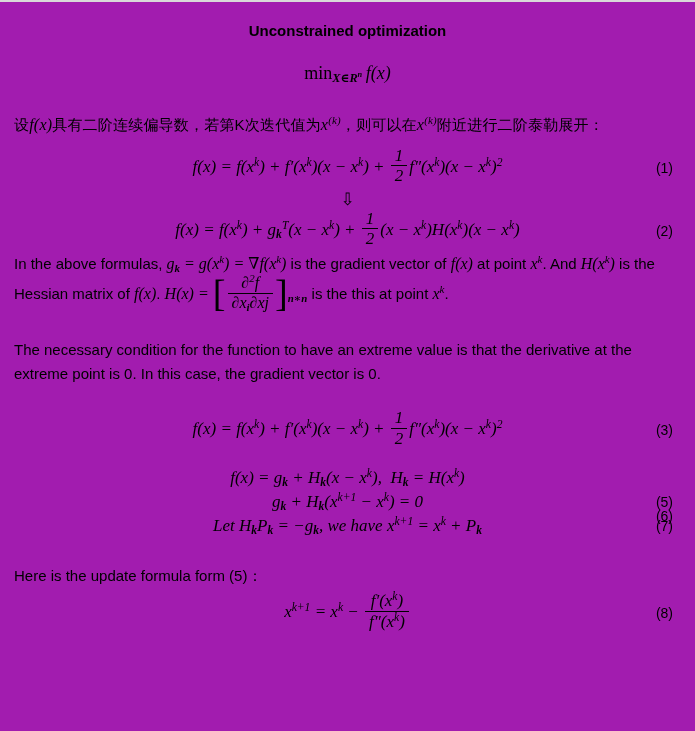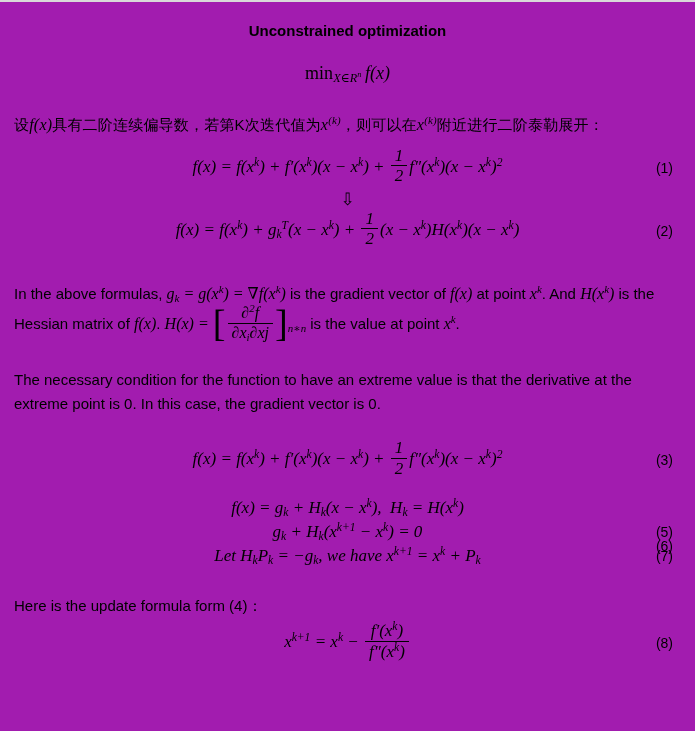--- a/index.html
+++ b/index.html
@@ -19,21 +19,21 @@
     font-size:15px;
     font-weight:bold;
   }
   .para{
     margin:0;
     padding:0 14px;
     font-size:15px;
     line-height:1.6;
   }
   .para-cn{margin-top:28px;font-size:15px;letter-spacing:0.2px;}
-  .para-1{margin-top:30px;}
+  .para-1{}
   .para-2{margin-top:24px;}
   .para-3{margin-top:28px;}
   .math{
     font-family:"Liberation Serif","DejaVu Serif",serif;
     font-style:italic;
     font-size:17px;
   }
   .para .math{font-size:16px;}
   .eq-row{
     position:relative;
@@ -53,21 +53,21 @@
   .eq1-row{margin-top:10px;}
   .arrow-row{text-align:center;font-size:17px;line-height:20px;margin:2px 0 0 0;}
   .eq2-row{margin-top:1px;}
   .eq3-row{margin-top:24px;}
   .eq4-row{margin-top:3px;}
   .eqg-row{margin-top:18px;}
   .eq5-row,.eq6-row,.eq7-row{margin-top:4px;}
   .eq8-row{margin-top:5px;}
   sup,sub{font-size:68%;line-height:0;}
   sup{vertical-align:0.55em;}
-  sub{vertical-align:-0.25em;}
+  sub{vertical-align:-0.25em;font-weight:bold;}
   .frac{
     display:inline-flex;
     flex-direction:column;
     vertical-align:middle;
     text-align:center;
     margin:0 2px;
     line-height:1.15;
     position:relative;
     top:-2px;
   }
@@ -111,21 +111,21 @@
     <span class="math">f(x) = f(x<sup>k</sup>) + g<sub>k</sub><sup>T</sup>(x − x<sup>k</sup>) + <span class="frac">
           <span class="fnum">1</span>
           <span class="fden">2</span>
         </span>(x − x<sup>k</sup>)H(x<sup>k</sup>)(x − x<sup>k</sup>)</span>
     <span class="eq-num">(2)</span>
   </div>
 
   <p class="para para-1"><span>In the above formulas, </span><span class="math">g<sub>k</sub> = g(x<sup>k</sup>) = ∇f(x<sup>k</sup>)</span><span> is the gradient vector of </span><span class="math">f(x)</span><span> at point </span><span class="math">x<sup>k</sup></span><span>. And </span><span class="math">H(x<sup>k</sup>)</span><span> is the Hessian matrix of </span><span class="math">f(x)</span><span>. </span><span class="math">H(x) = <span class="tallb">[</span><span class="frac">
           <span class="fnum">∂<sup>2</sup>f</span>
           <span class="fden">∂x<sub>i</sub>∂xj</span>
-        </span><span class="tallb">]</span><sub>n∗n</sub></span><span>  is the value at point </span><span class="math">x<sup>k</sup></span><span>.</span></p>
+        </span><span class="tallb">]</span><sub>n∗n</sub></span><span>  is the this at point </span><span class="math">x<sup>k</sup></span><span>.</span></p>
 
   <p class="para para-2">The necessary condition for the function to have an extreme value is that the derivative at the extreme point is 0. In this case, the gradient vector is 0.</p>
 
   <div class="eq-row eq3-row">
     <span class="math">f(x) = f(x<sup>k</sup>) + f′(x<sup>k</sup>)(x − x<sup>k</sup>) + <span class="frac">
           <span class="fnum">1</span>
           <span class="fden">2</span>
         </span>f″(x<sup>k</sup>)(x − x<sup>k</sup>)<sup>2</sup></span>
     <span class="eq-num">(3)</span>
   </div>
@@ -142,21 +142,21 @@
 
   <div class="eq-row eq6-row">
     <span class="eq-num">(6)</span>
   </div>
 
   <div class="eq-row eq7-row">
     <span class="math">Let H<sub>k</sub>P<sub>k</sub> = −g<sub>k</sub>, we have x<sup>k+1</sup> = x<sup>k</sup> + P<sub>k</sub></span>
     <span class="eq-num">(7)</span>
   </div>
 
-  <p class="para para-3">Here is the update formula form (4)：</p>
+  <p class="para para-3">Here is the update formula form (5)：</p>
 
   <div class="eq-row eq8-row">
     <span class="math">x<sup>k+1</sup> = x<sup>k</sup> − <span class="frac">
           <span class="fnum">f′(x<sup>k</sup>)</span>
           <span class="fden">f″(x<sup>k</sup>)</span>
         </span></span>
     <span class="eq-num">(8)</span>
   </div>
 
 </div>

